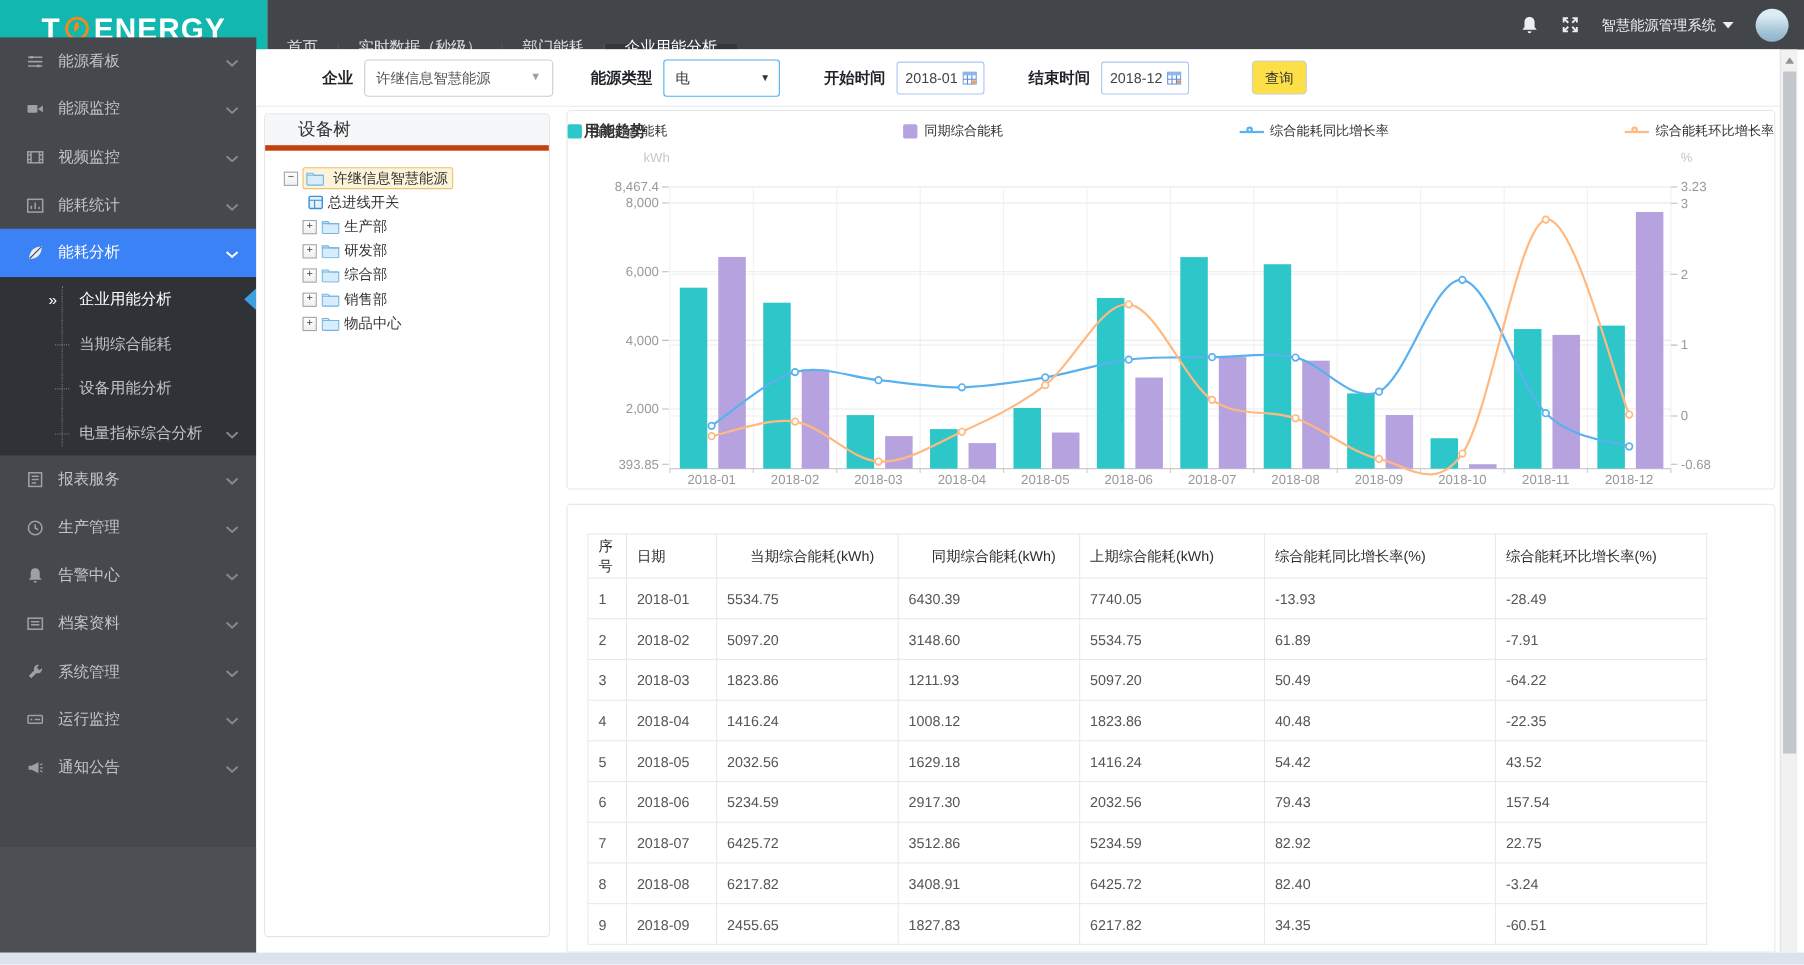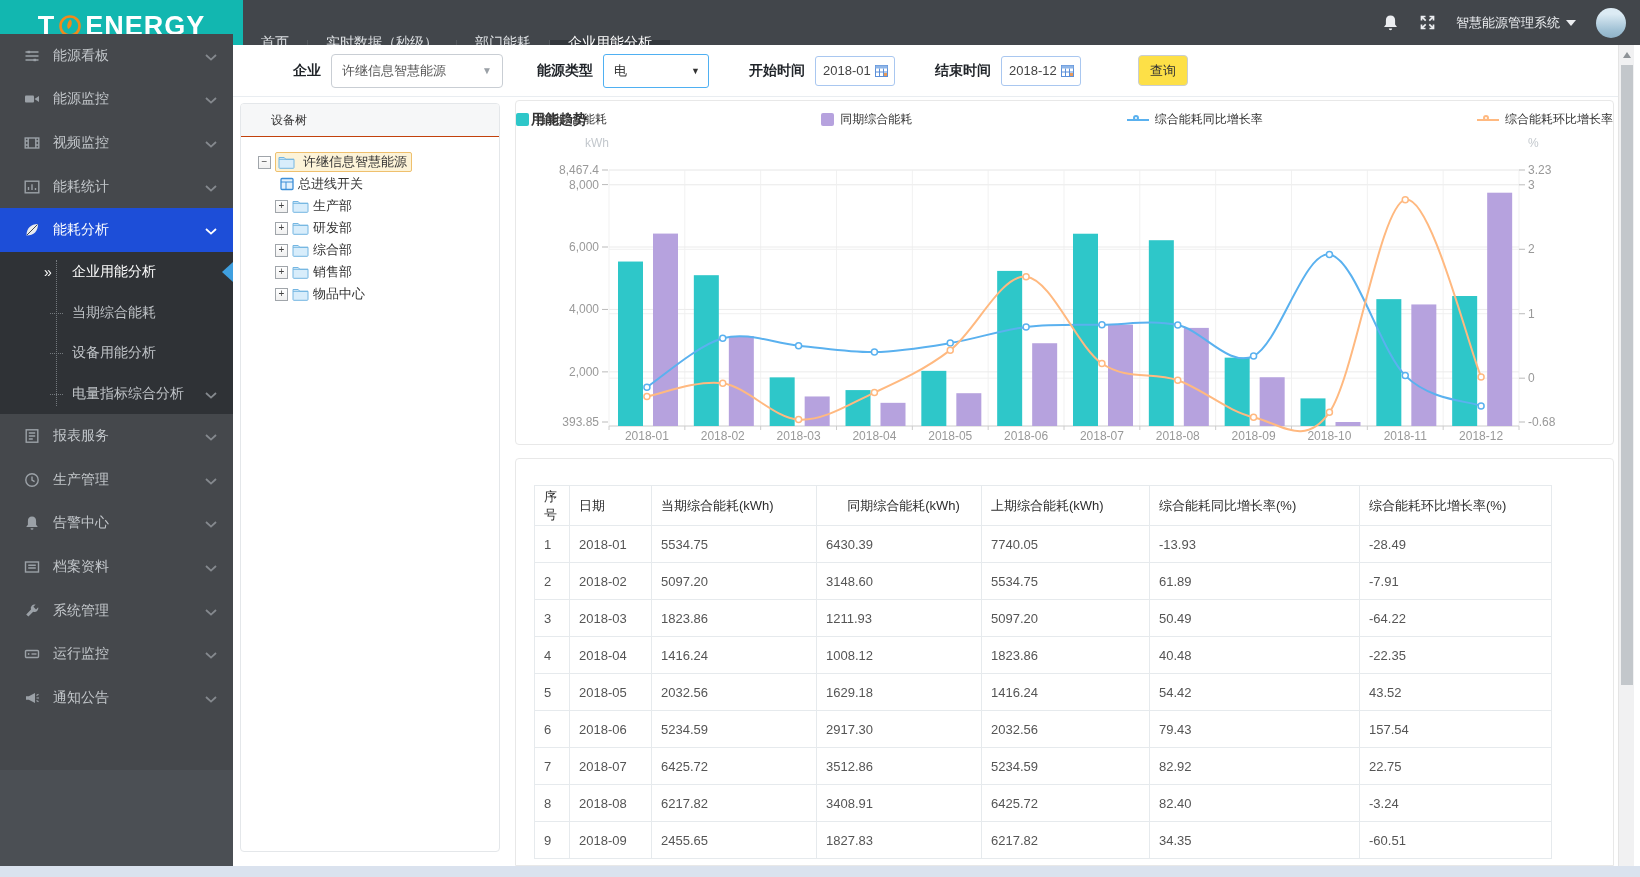--- a/index.html
+++ b/index.html
@@ -21,21 +21,21 @@
   .caret-down { width:0; height:0; border-left:5px solid transparent; border-right:5px solid transparent; border-top:6px solid #eceef1; display:inline-block; }
   #avatar { width:30px; height:30px; border-radius:50%; background:linear-gradient(180deg,#dcebf4 20%,#9fc0d4 75%,#8fb2c8); }
 
   
   #sidebar { left:0; top:34px; width:233px; bottom:11px; background:#45484c; overflow:hidden; }
   #sidebar-foot { left:0; top:770px; width:233px; bottom:11px; background:#4b4f54; }
   .side-item { height:43.6px; display:flex; align-items:center; padding:0 16px 0 24px; color:#c2c6ca; font-size:14px; gap:13px; cursor:pointer; position:relative; }
   .side-item .ico { width:16px; height:16px; flex:0 0 16px; display:flex; align-items:center; }
   .side-item .lbl { flex:1; }
   .side-item .chev { color:#85898e; }
-  .side-item.open { background:#1d4ed8; color:#fff; }
+  .side-item.open { background:#3b82f6; color:#fff; }
   .side-item.open .chev { color:#fff; }
   .submenu { background:#2f3236; position:relative; }
   .submenu:before { content:""; position:absolute; left:56px; top:8px; bottom:8px; border-left:1px dotted #74797e; }
   .sub-item { height:40.6px; display:flex; align-items:center; padding-left:72px; color:#c0c4c8; font-size:14px; cursor:pointer; position:relative; }
   .sub-item .stub { position:absolute; left:50px; top:50%; width:13px; border-top:1px dotted #74797e; }
   .sub-item.active { color:#fff; }
   .sub-item.active .mark { position:absolute; left:44px; color:#fff; font-size:14px; }
   .sub-item.active .tri { position:absolute; right:0; top:50%; margin-top:-10px; width:0; height:0; border-top:10px solid transparent; border-bottom:10px solid transparent; border-right:11px solid #3f9fdf; }
   .sub-item .chev { position:absolute; right:16px; color:#85898e; }
 
@@ -46,21 +46,21 @@
   .f-sel1 { width:172px; height:34px; border:1px solid #c9ced4; border-radius:4px; background:#fff; display:flex; align-items:center; padding:0 10px; font-size:13px; color:#555; margin-right:34px; position:relative; }
   .f-sel1 .sarrow { position:absolute; right:10px; color:#9aa0a6; font-size:10px; }
   .f-sel2 { width:106px; height:34px; border:1px solid #4fb0f2; border-radius:3px; background:#fff; display:flex; align-items:center; padding:0 10px; font-size:13px; color:#333; margin-right:40px; position:relative; }
   .f-sel2 .sarrow { position:absolute; right:8px; color:#333; font-size:9px; }
   .f-date { width:80px; height:30px; border:1px solid #a9c7f0; border-radius:3px; background:#fff; display:flex; align-items:center; padding:0 4px 0 7px; margin-right:40px; position:relative; }
   .f-date input { border:none; outline:none; width:52px; font-size:13px; color:#444; font-family:inherit; }
   .f-btn { height:31px; padding:0 11px; border:1px solid #c9ced4; border-radius:4px; background:#fde047; font-size:13px; color:#333; cursor:pointer; font-family:inherit;margin-left:17px; }
 
   
   #tree-card { left:240px; top:103px; width:260px; height:749px; background:#fff; border:1px solid #e4e7ea; border-radius:4px; overflow:hidden; }
-  #tree-head { height:33px; background:#f6f7f8; border-bottom:1px solid #c2410c; display:flex; align-items:center; padding-left:30px; font-size:12px; color:#333; }
+  #tree-head { height:33px; background:#f6f7f8; border-bottom:5px solid #c2410c; display:flex; align-items:center; padding-left:30px; font-size:16px; color:#333; }
   #tree-body { padding:14px 0 0 17px; font-size:13px; color:#333; }
   .tree-row { height:22px; display:flex; align-items:center; cursor:pointer; }
   .tw { width:13px; height:13px; border:1px solid #a0a5aa; background:linear-gradient(#fff,#f0f0f0); font-size:10px; line-height:10px; text-align:center; color:#444; margin-right:4px; flex:0 0 13px; }
   .tree-row .ficon { margin-right:4px; display:flex; }
   .tree-row.selected-node .node-box { background:#fcf3d8; border:1px solid #efc06e; border-radius:2px; padding:0 4px 0 2px; display:flex; align-items:center; gap:4px; }
   .indent1 { margin-left:17px; }
   .indent-dev { margin-left:22px; }
 
   
   #chart-card { left:515px; top:100px; width:1099px; height:345px; background:#fff; border:1px solid #e8e8e8; border-radius:4px; }
@@ -578,21 +578,21 @@
         </span>
       </div>
   </section>
 
   <section id="table-card" class="abs">
     <table id="data-table">
       <thead>
           <tr id="thead-row">
             <th style="width: 35px;">序号</th>
             <th style="width: 82px;">日期</th>
-            <th style="width: 165px;">当期综合能耗(kWh)</th>
+            <th style="width: 165px; text-align: center;">当期综合能耗(kWh)</th>
             <th style="width: 165px; text-align: center;">同期综合能耗(kWh)</th>
             <th style="width: 168px;">上期综合能耗(kWh)</th>
             <th style="width: 210px;">综合能耗同比增长率(%)</th>
             <th style="width: 192px;">综合能耗环比增长率(%)</th>
           </tr>
         </thead>
       <tbody id="tbody">
           <tr>
             <td>1</td>
             <td>2018-01</td>

